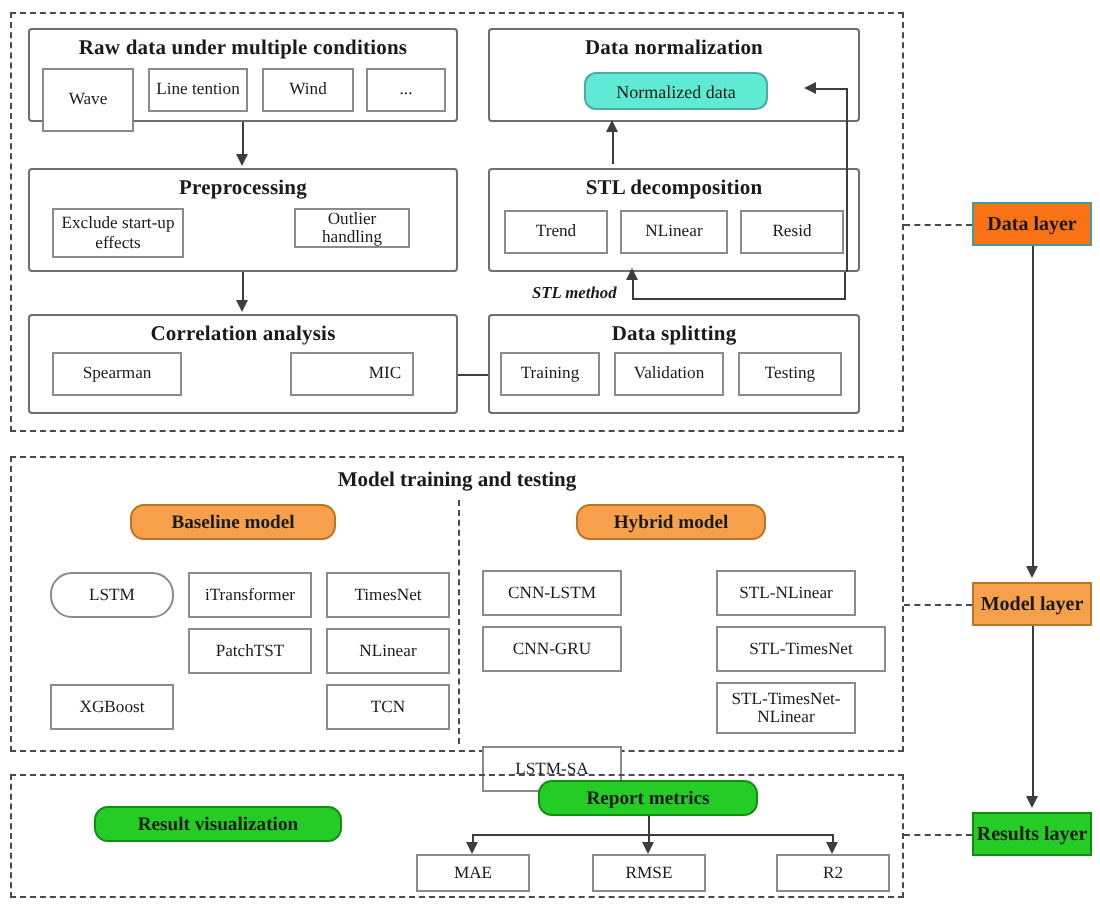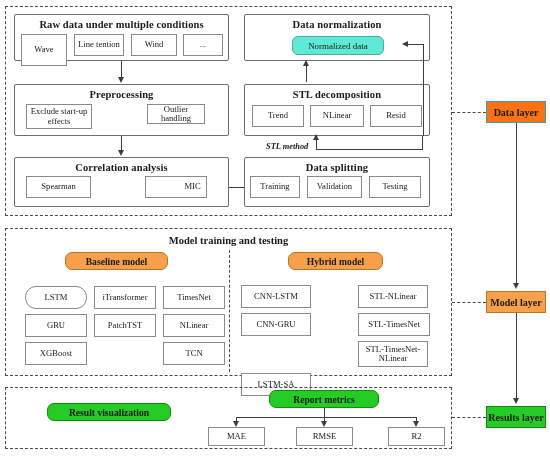--- a/index.html
+++ b/index.html
@@ -172,36 +172,35 @@
   <div class="section" id="sec-model"></div>
 
   <div class="sec-title" style="left:5px;top:235px;width:447px;">Model training and testing</div>
 
   <div class="vdash" style="left:229px;top:250px;height:122px;"></div>
 
   <div class="pill orange" style="left:65px;top:252px;width:103px;height:18px;">Baseline model</div>
   <div class="pill orange" style="left:288px;top:252px;width:95px;height:18px;">Hybrid model</div>
 
   <div class="leaf" style="left:25px;top:286px;width:62px;height:23px;border-radius:11px;">LSTM</div>
-  <div class="leaf" style="left:25px;top:314px;width:62px;height:23px;">GRU</div>
   <div class="leaf" style="left:25px;top:342px;width:62px;height:23px;">XGBoost</div>
 
   <div class="leaf" style="left:94px;top:286px;width:62px;height:23px;">iTransformer</div>
   <div class="leaf" style="left:94px;top:314px;width:62px;height:23px;">PatchTST</div>
 
   <div class="leaf" style="left:163px;top:286px;width:62px;height:23px;">TimesNet</div>
   <div class="leaf" style="left:163px;top:314px;width:62px;height:23px;">NLinear</div>
   <div class="leaf" style="left:163px;top:342px;width:62px;height:23px;">TCN</div>
 
   <div class="leaf" style="left:241px;top:285px;width:70px;height:23px;">CNN-LSTM</div>
   <div class="leaf" style="left:241px;top:313px;width:70px;height:23px;">CNN-GRU</div>
   <div class="leaf" style="left:241px;top:341px;width:70px;height:23px;margin-top:32px;">LSTM-SA</div>
 
   <div class="leaf" style="left:358px;top:285px;width:70px;height:23px;">STL-NLinear</div>
-  <div class="leaf" style="left:358px;top:313px;width:72px;height:23px;">STL-TimesNet</div>
+  <div class="leaf" style="left:358px;top:313px;width:85px;height:23px;">STL-TimesNet</div>
   <div class="leaf" style="left:358px;top:341px;width:70px;height:26px;">STL-TimesNet-NLinear</div>
 
   <div class="section" id="sec-results"></div>
 
   <div class="pill green" style="left:47px;top:403px;width:124px;height:18px;">Result visualization</div>
   <div class="pill green" style="left:269px;top:390px;width:110px;height:18px;">Report metrics</div>
 
   <div class="vline thin" style="left:324px;top:408px;height:9px;"></div>
   <div class="hline thin" style="left:236px;top:417px;width:181px;"></div>
   <div class="vline thin" style="left:236px;top:417px;height:7px;"></div>

